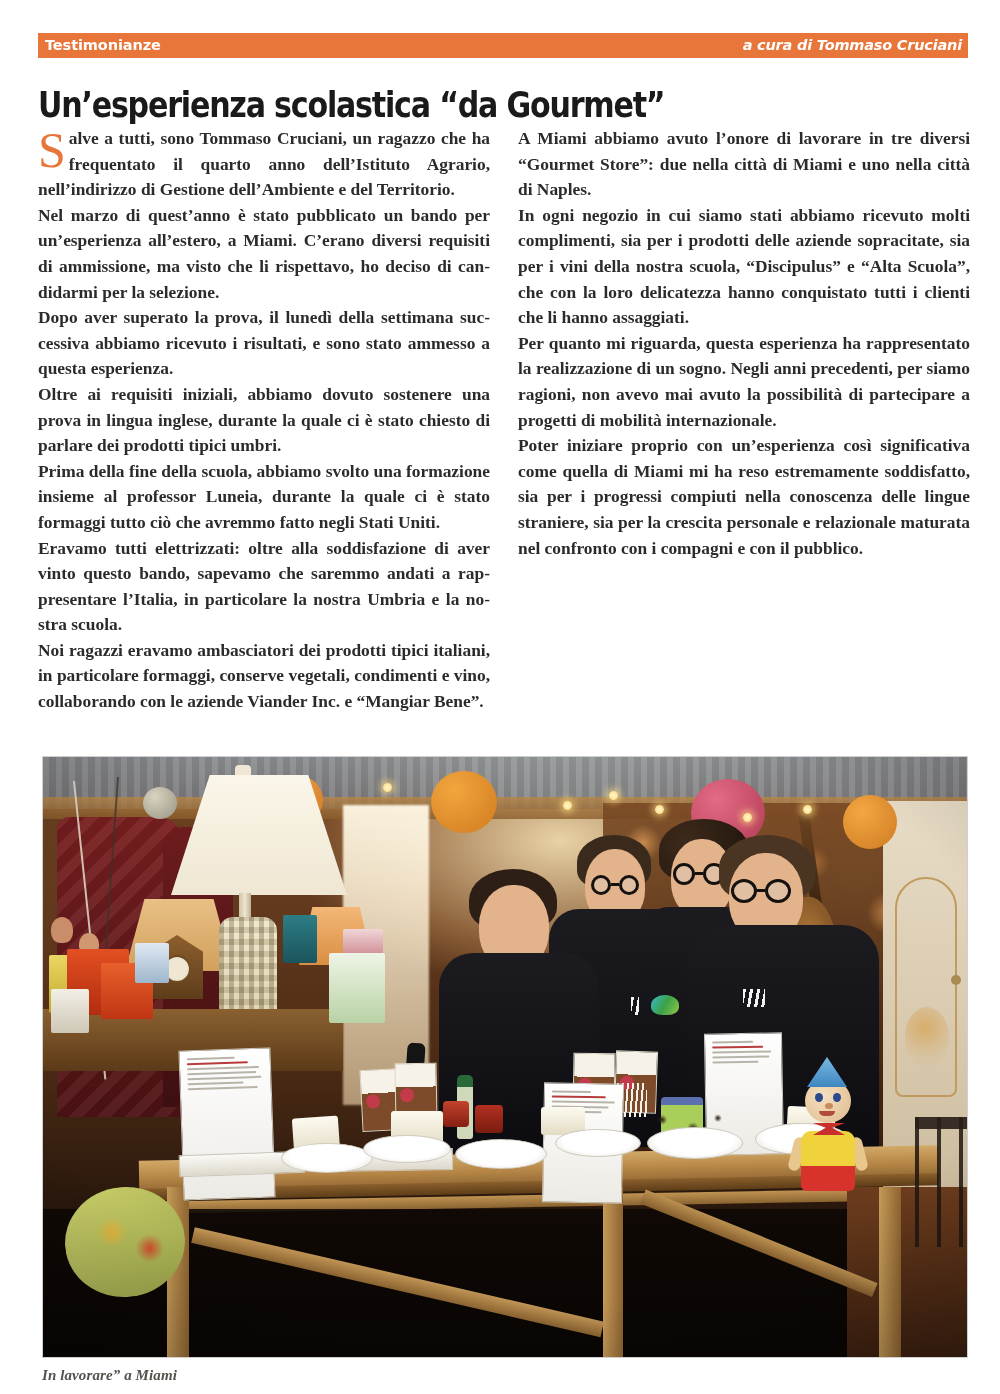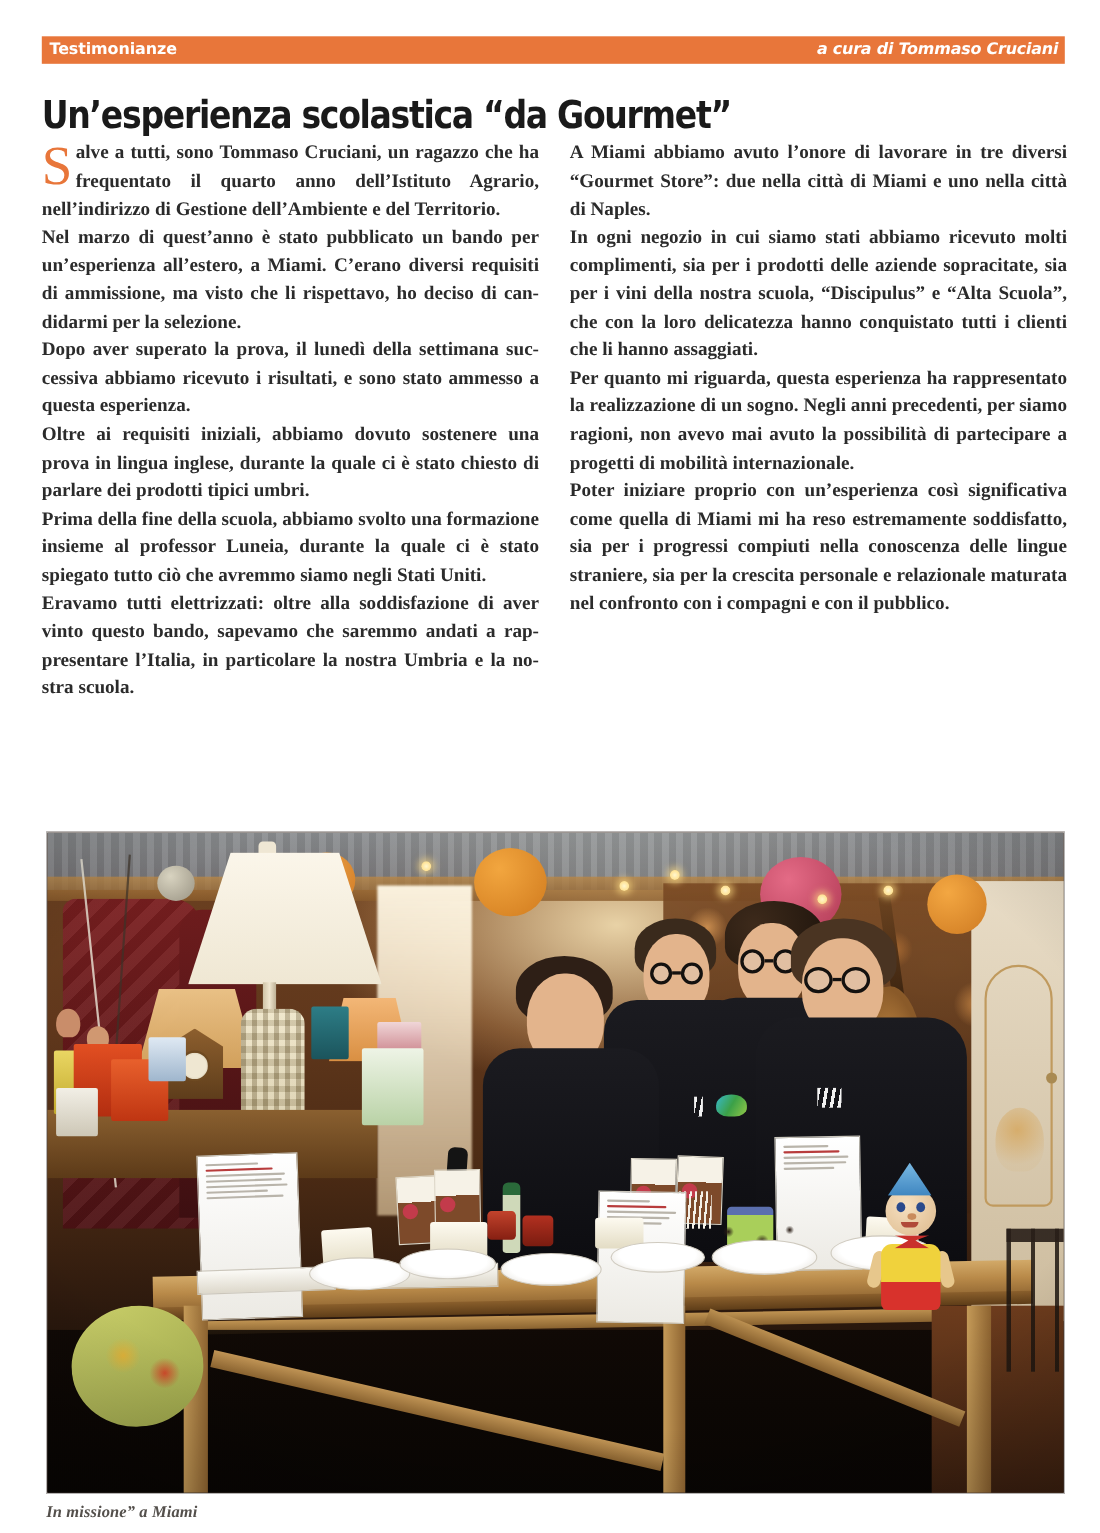--- a/index.html
+++ b/index.html
@@ -560,22 +560,23 @@
   </div>
 
   <h1 class="headline">Un’esperienza scolastica “da Gourmet”</h1>
 
   <div class="columns">
     <div class="col">
       <p class="dropcap-para">Salve a tutti, sono Tommaso Cruciani, un ragazzo che ha frequentato il quarto anno dell’Istituto Agrario, nell’indirizzo di Gestione dell’Ambiente e del Territorio.</p>
       <p>Nel marzo di quest’anno è stato pubblicato un bando per un’esperienza all’estero, a Miami. C’erano diversi requisiti di ammissione, ma visto che li rispettavo, ho deciso di can­didarmi per la selezione.</p>
       <p>Dopo aver superato la prova, il lunedì della settimana suc­cessiva abbiamo ricevuto i risultati, e sono stato ammesso a questa esperienza.</p>
       <p>Oltre ai requisiti iniziali, abbiamo dovuto sostenere una prova in lingua inglese, durante la quale ci è stato chiesto di parlare dei prodotti tipici umbri.</p>
-      <p>Prima della fine della scuola, abbiamo svolto una formazio­ne insieme al professor Luneia, durante la quale ci è stato spiegato tutto ciò che avremmo siamo negli Stati Uniti.</p>
+      <p>Prima della fine della scuola, abbiamo svolto una formazio­ne insieme al professor Luneia, durante la quale ci è stato formaggi tutto ciò che avremmo fatto negli Stati Uniti.</p>
       <p>Eravamo tutti elettrizzati: oltre alla soddisfazione di aver vinto questo bando, sapevamo che saremmo andati a rap­presentare l’Italia, in particolare la nostra Umbria e la no­stra scuola.</p>
+      <p>Noi ragazzi eravamo ambasciatori dei prodotti tipici italia­ni, in particolare formaggi, conserve vegetali, condimenti e vino, collaborando con le aziende Viander Inc. e “Mangiar Bene”.</p>
     </div>
     <div class="col">
       <p>A Miami abbiamo avuto l’onore di lavorare in tre diversi “Gourmet Store”: due nella città di Miami e uno nella città di Naples.</p>
       <p>In ogni negozio in cui siamo stati abbiamo ricevuto molti complimenti, sia per i prodotti delle aziende sopracitate, sia per i vini della nostra scuola, “Discipulus” e “Alta Scuola”, che con la loro delicatezza hanno conquistato tutti i clienti che li hanno assaggiati.</p>
       <p>Per quanto mi riguarda, questa esperienza ha rappresentato la realizzazione di un sogno. Negli anni precedenti, per siamo ragioni, non avevo mai avuto la possibilità di partecipare a progetti di mobilità internazionale.</p>
       <p>Poter iniziare proprio con un’esperienza così significativa come quella di Miami mi ha reso estremamente soddisfat­to, sia per i progressi compiuti nella conoscenza delle lingue straniere, sia per la crescita personale e relazionale maturata nel confronto con i compagni e con il pubblico.</p>
     </div>
   </div>
 
   <div class="photo-wrap">
@@ -747,15 +748,15 @@
           <div class="pino-eye pe2"></div>
           <div class="pino-nose"></div>
           <div class="pino-mouth"></div>
         </div>
 
       </div>
       <div class="photo-vignette"></div>
     </div>
   </div>
 
-  <div class="caption">In missione” a Miami</div>
+  <div class="caption">In lavorare” a Miami</div>
 
 </div>
 
 </body></html>

